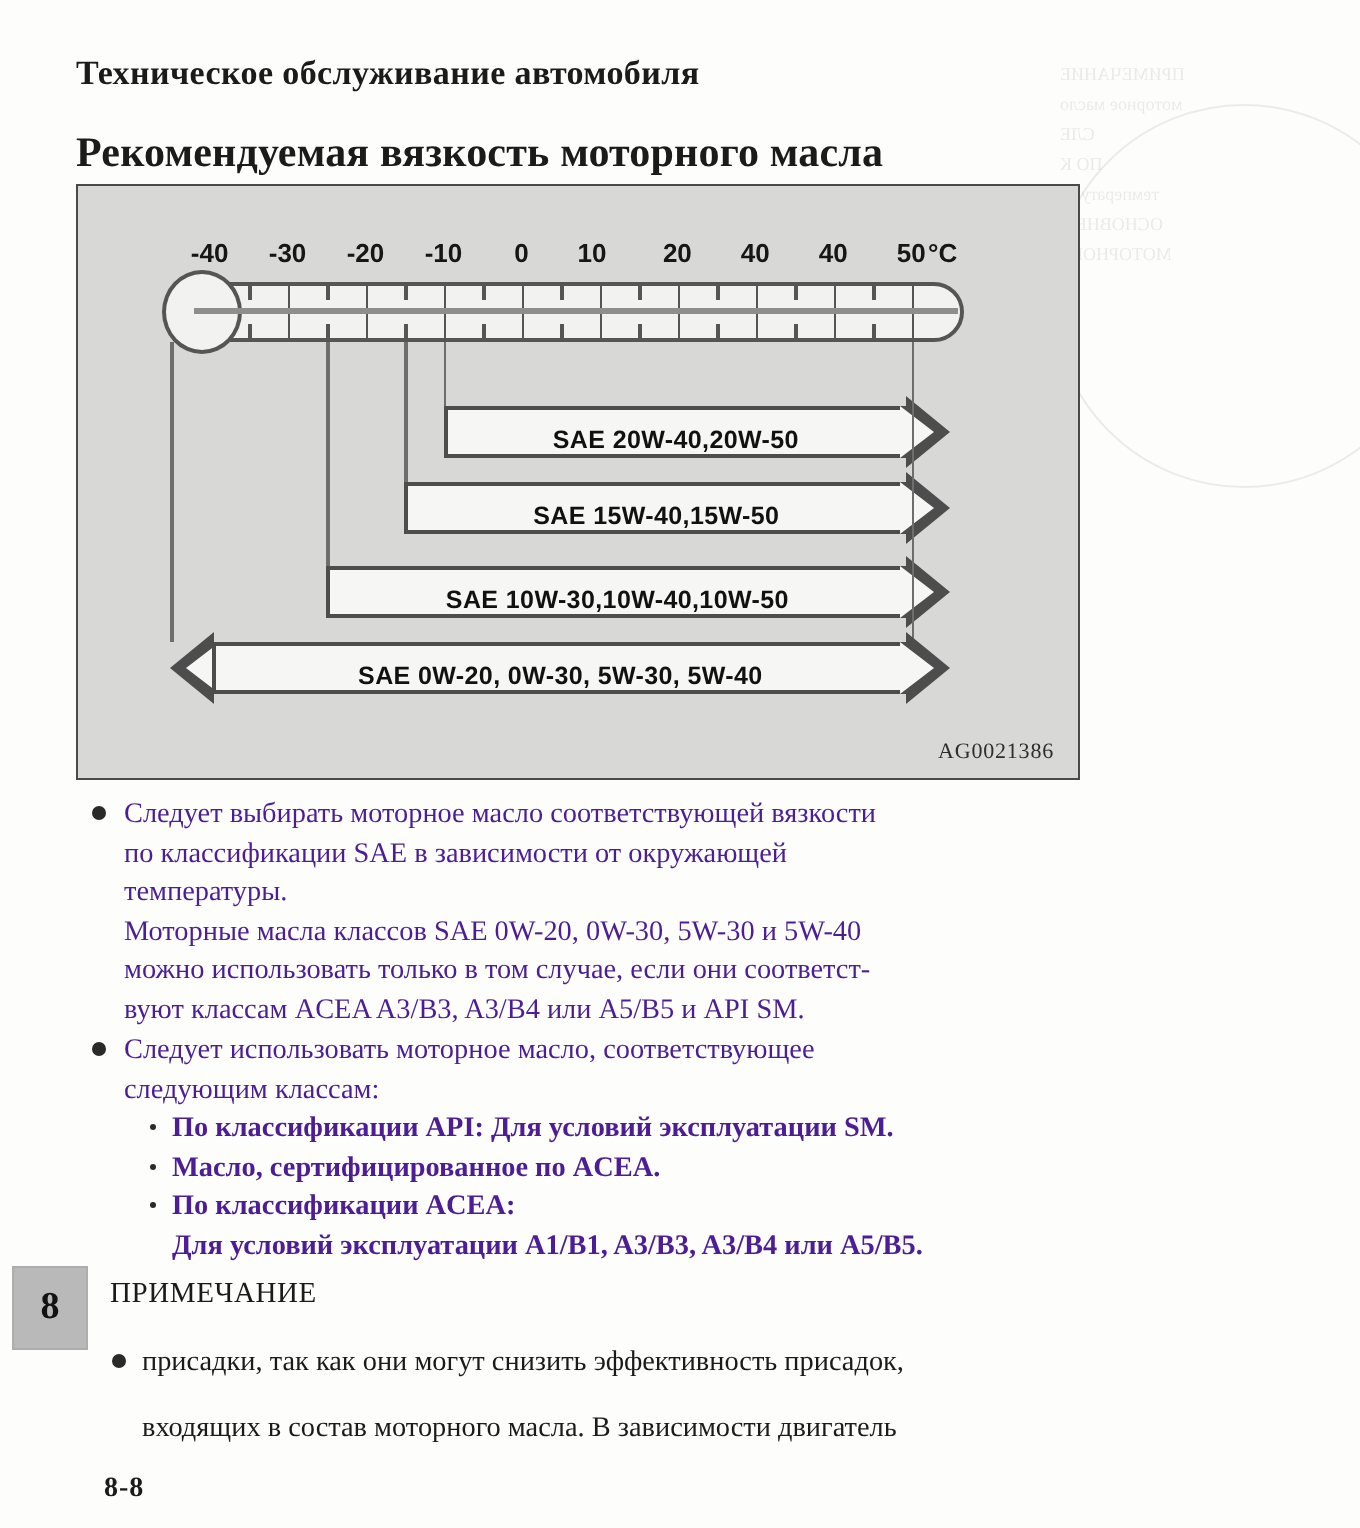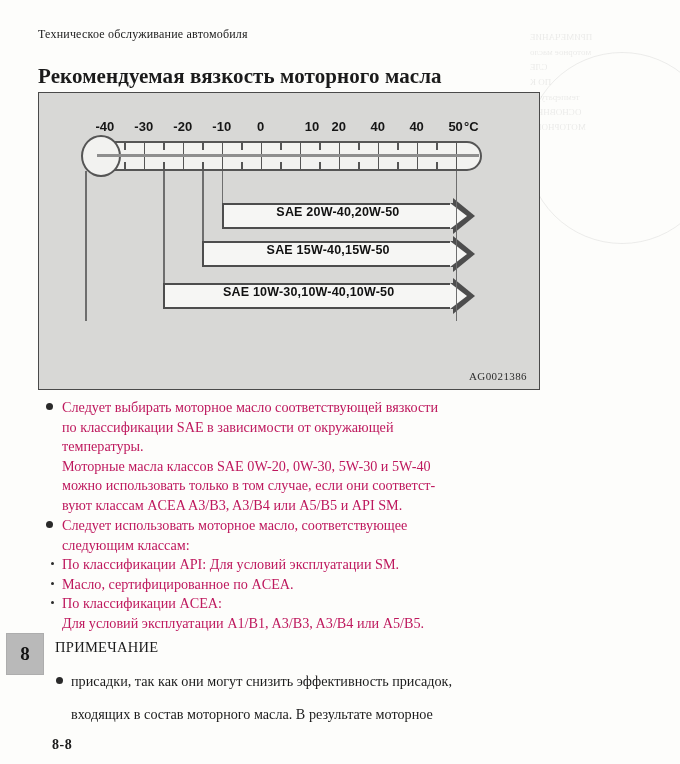--- a/index.html
+++ b/index.html
@@ -21,21 +21,21 @@
     font-family:"Liberation Serif", serif;pointer-events:none;
     white-space:pre-line;
   }
   .bleed-ring{
     position:absolute;right:-38px;top:52px;width:190px;height:190px;
     border:1px solid #999;border-radius:50%;opacity:.18;
   }
 
   .hdr{
     position:absolute;left:38px;top:27px;
-    font-size:12px;font-weight:normal;letter-spacing:.2px;
+    font-size:17px;font-weight:bold;letter-spacing:.2px;
   }
   .title{
     position:absolute;left:38px;top:64px;
     font-size:21px;font-weight:bold;letter-spacing:.1px;
   }
 
   
   .figure{
     position:absolute;left:38px;top:92px;width:502px;height:298px;
     background:#d8d8d6;border:1.5px solid #4a4a4a;
@@ -84,21 +84,21 @@
   .guide{
     position:absolute;width:1.5px;background:#6e6e6e;
   }
 
   
   .band{position:absolute;height:26px;}
   .band .body{
     position:absolute;left:0;top:0;bottom:0;right:21px;
     background:#f6f6f4;border:2px solid #4d4d4d;
     box-sizing:border-box;
-    display:flex;align-items:flex-start;justify-content:center;
+    display:flex;align-items:flex-end;justify-content:center;
   }
   .band .label{
     font-family:"Liberation Sans", sans-serif;
     font-size:12.5px;font-weight:bold;color:#111;
     letter-spacing:.2px;white-space:nowrap;
   }
   .band .head-r{
     position:absolute;right:0;top:-5px;
     width:0;height:0;
     border-top:18px solid transparent;
@@ -124,29 +124,29 @@
     content:"";position:absolute;left:8px;top:-13px;
     width:0;height:0;
     border-top:13px solid transparent;
     border-bottom:13px solid transparent;
     border-right:17px solid #f6f6f4;
   }
 
   
   .body-text{
     position:absolute;left:62px;top:398px;width:470px;
-    font-size:14.2px;line-height:19.5px;color:#be185d;
+    font-size:14.2px;line-height:19.5px;color:#4c1d95;
   }
   .blk{position:relative;margin-bottom:1px;}
   .blk .bullet{
     position:absolute;left:-16px;top:5px;
     width:7px;height:7px;border-radius:50%;background:#2a2a2a;
   }
   .blk p{margin:0;}
-  .sub{margin-left:0;position:relative;}
+  .sub{margin-left:24px;position:relative;font-weight:bold;}
   .sub .dot{
     position:absolute;left:-11px;top:7px;
     width:3px;height:3px;border-radius:50%;background:#2a2a2a;
   }
   .indent{margin-left:16px;}
 
   
   .note{
     position:absolute;left:55px;top:638px;width:480px;
     font-size:14.2px;line-height:19.5px;
@@ -217,21 +217,21 @@
         <div class="tick minor-b" style="left: 358.143px;"></div>
         <div class="tick major" style="left: 377.633px;"></div>
         <div class="tick minor" style="left: 397.122px;"></div>
         <div class="tick minor-b" style="left: 397.122px;"></div>
         <div class="tick major" style="left: 416.612px;"></div>
         <div class="tlabel" style="left: 65.7959px;">-40</div>
         <div class="tlabel" style="left: 104.776px;">-30</div>
         <div class="tlabel" style="left: 143.755px;">-20</div>
         <div class="tlabel" style="left: 182.735px;">-10</div>
         <div class="tlabel" style="left: 221.714px;">0</div>
-        <div class="tlabel" style="left: 273px;">10</div>
+        <div class="tlabel" style="left: 257px;">10</div>
         <div class="tlabel" style="left: 299.673px;">20</div>
         <div class="tlabel" style="left: 338.653px;">40</div>
         <div class="tlabel" style="left: 377.633px;">40</div>
         <div class="tlabel" style="left: 416.612px;">50</div>
         <div class="unit">°C</div>
         <div class="guide" style="left: 182.735px; top: 78px; height: 32px;"></div>
         <div class="guide" style="left: 416.612px; top: 78px; height: 32px;"></div>
         <div class="band" style="left: 182.735px; width: 253.367px; top: 110px;">
           <div class="body">
             <span class="label">SAE  20W-40,20W-50</span>
@@ -249,20 +249,27 @@
         <div class="guide" style="left: 124.265px; top: 78px; height: 112px;"></div>
         <div class="guide" style="left: 416.612px; top: 78px; height: 112px;"></div>
         <div class="band" style="left: 124.265px; width: 311.837px; top: 190px;">
           <div class="body">
             <span class="label">SAE  10W-30,10W-40,10W-50</span>
           </div>
           <div class="head-r"></div>
         </div>
         <div class="guide" style="left: 46.3061px; top: 78px; height: 150px;"></div>
         <div class="guide" style="left: 416.612px; top: 78px; height: 150px;"></div>
+        <div class="band dual" style="left: 46.3061px; width: 389.796px; top: 228px;">
+          <div class="head-l"></div>
+          <div class="body">
+            <span class="label">SAE 0W-20, 0W-30, 5W-30, 5W-40</span>
+          </div>
+          <div class="head-r"></div>
+        </div>
       </div>
     <div class="fig-id">AG0021386</div>
   </div>
 
   <div class="body-text">
 
     <div class="blk">
       <span class="bullet"></span>
       <p>Следует выбирать моторное масло соответствующей вязкости</p>
       <p>по классификации SAE в зависимости от окружающей</p>
@@ -292,21 +299,21 @@
       </div>
     </div>
 
   </div>
 
   <div class="note">
     <div class="note-title">ПРИМЕЧАНИЕ</div>
     <div class="note-body">
       <span class="bullet"></span>
       <p>присадки, так как они могут снизить эффективность присадок,</p>
-      <p>входящих в состав моторного масла. В результате моторное</p>
+      <p>входящих в состав моторного масла. В зависимости двигатель</p>
 
     </div>
   </div>
 
   <div class="chapter-tab">8</div>
   <div class="footer">8-8</div>
 
 </div>
 
 </body></html>

